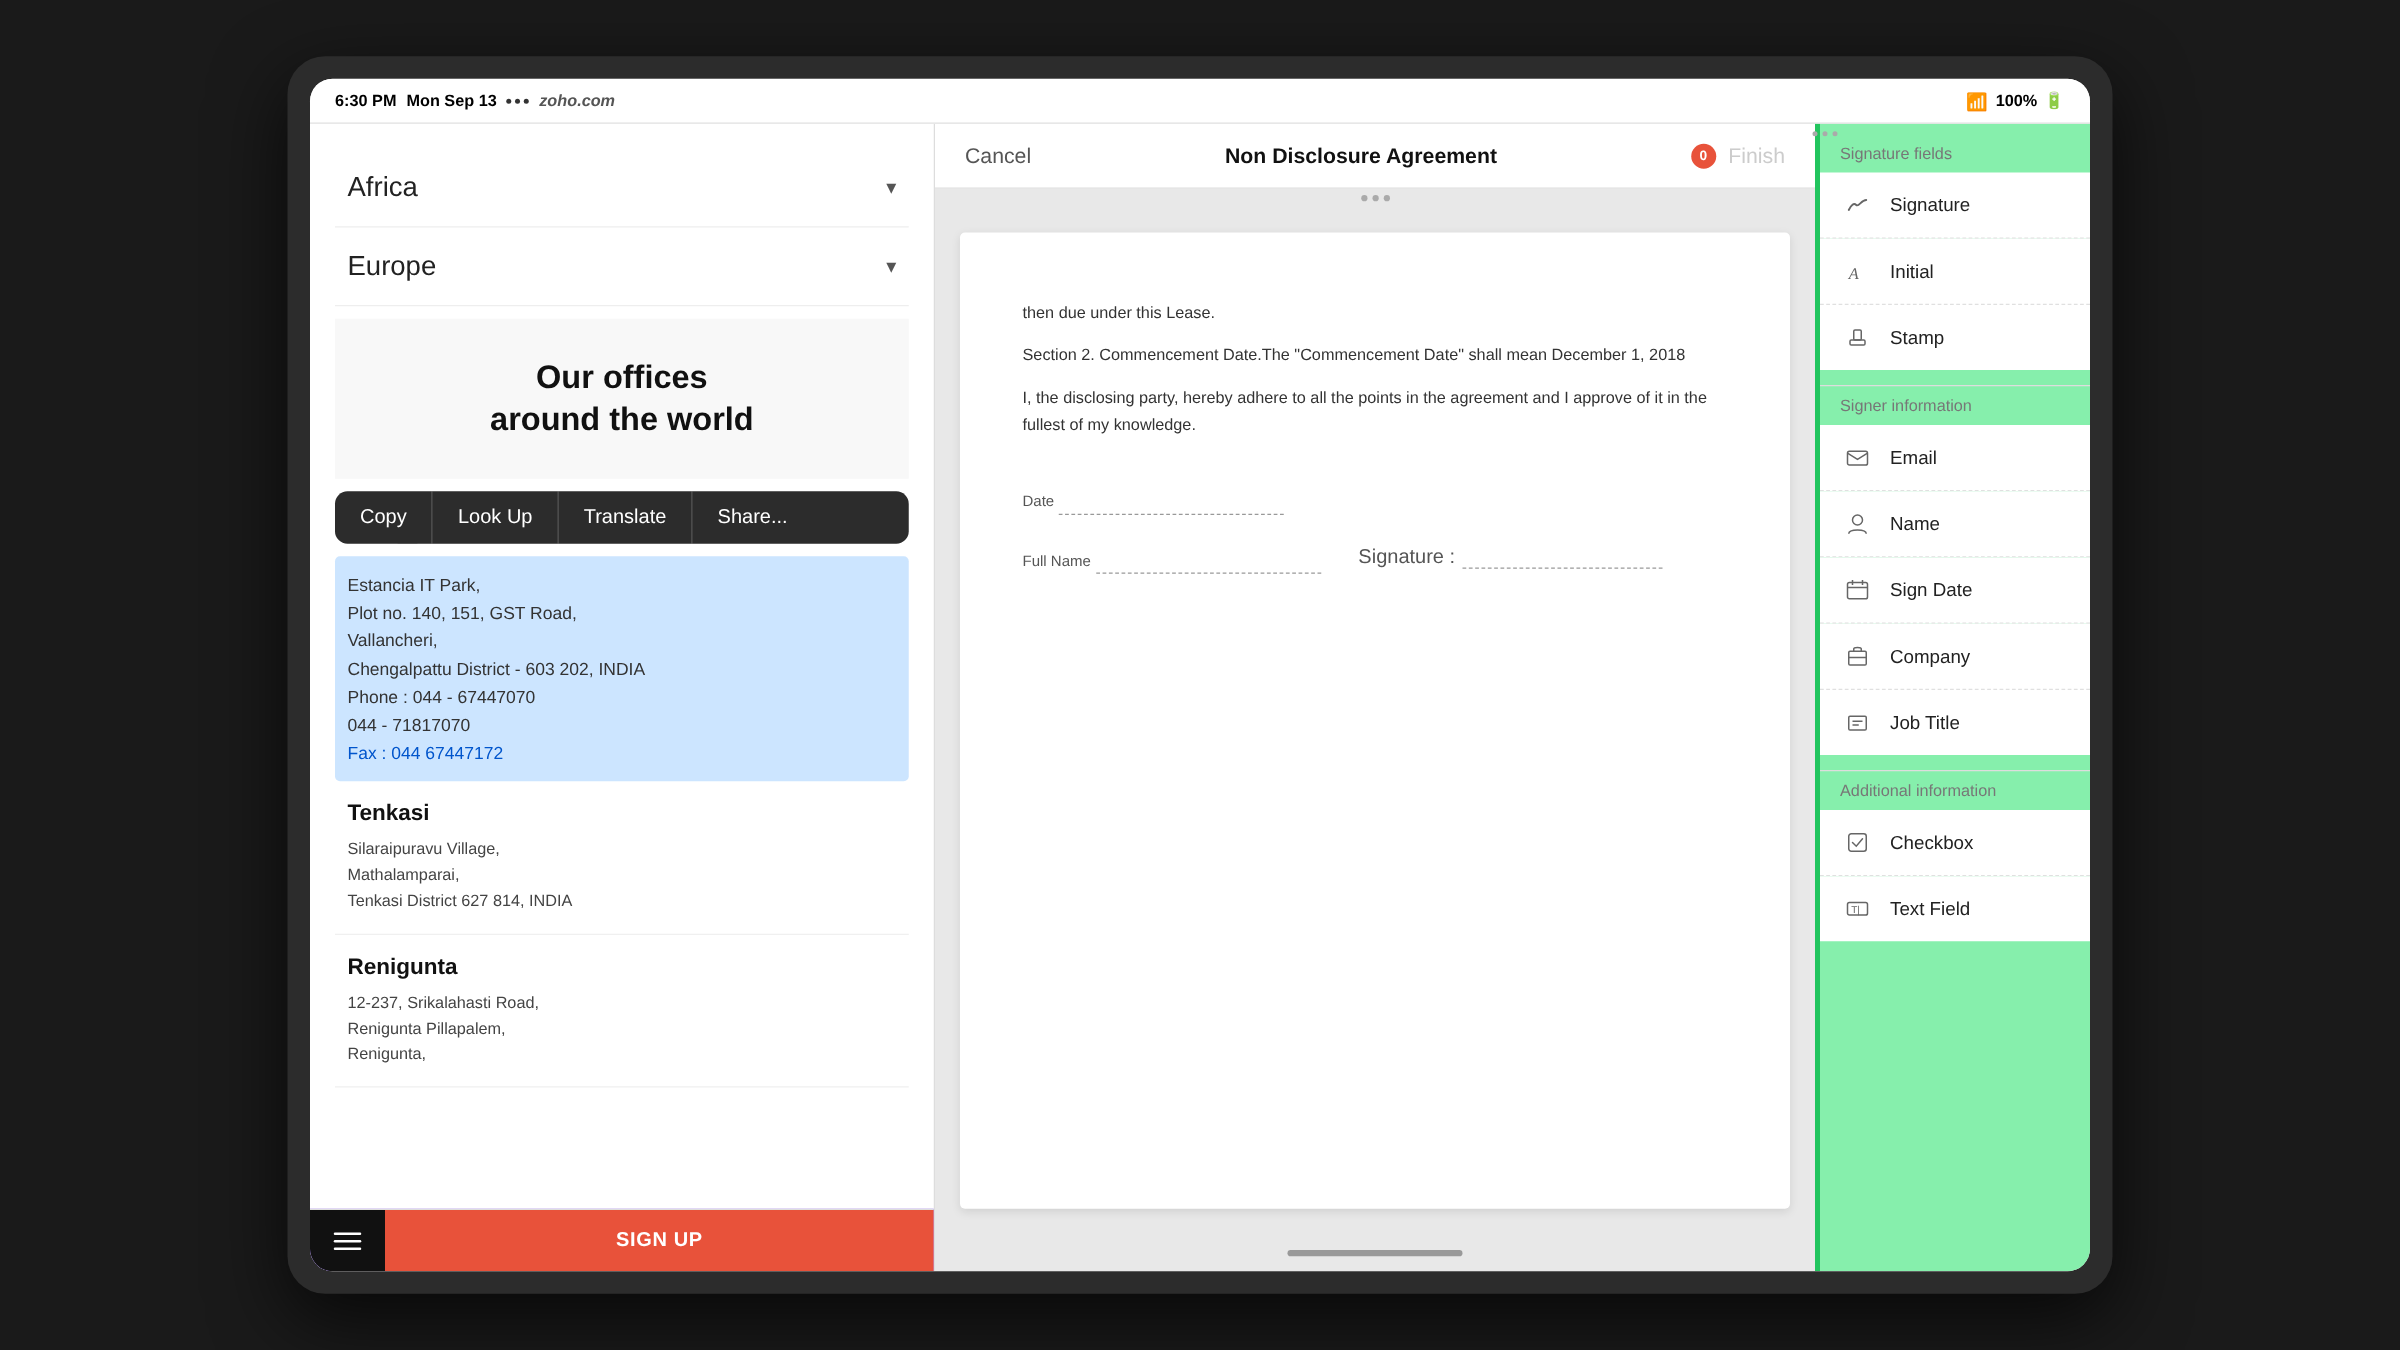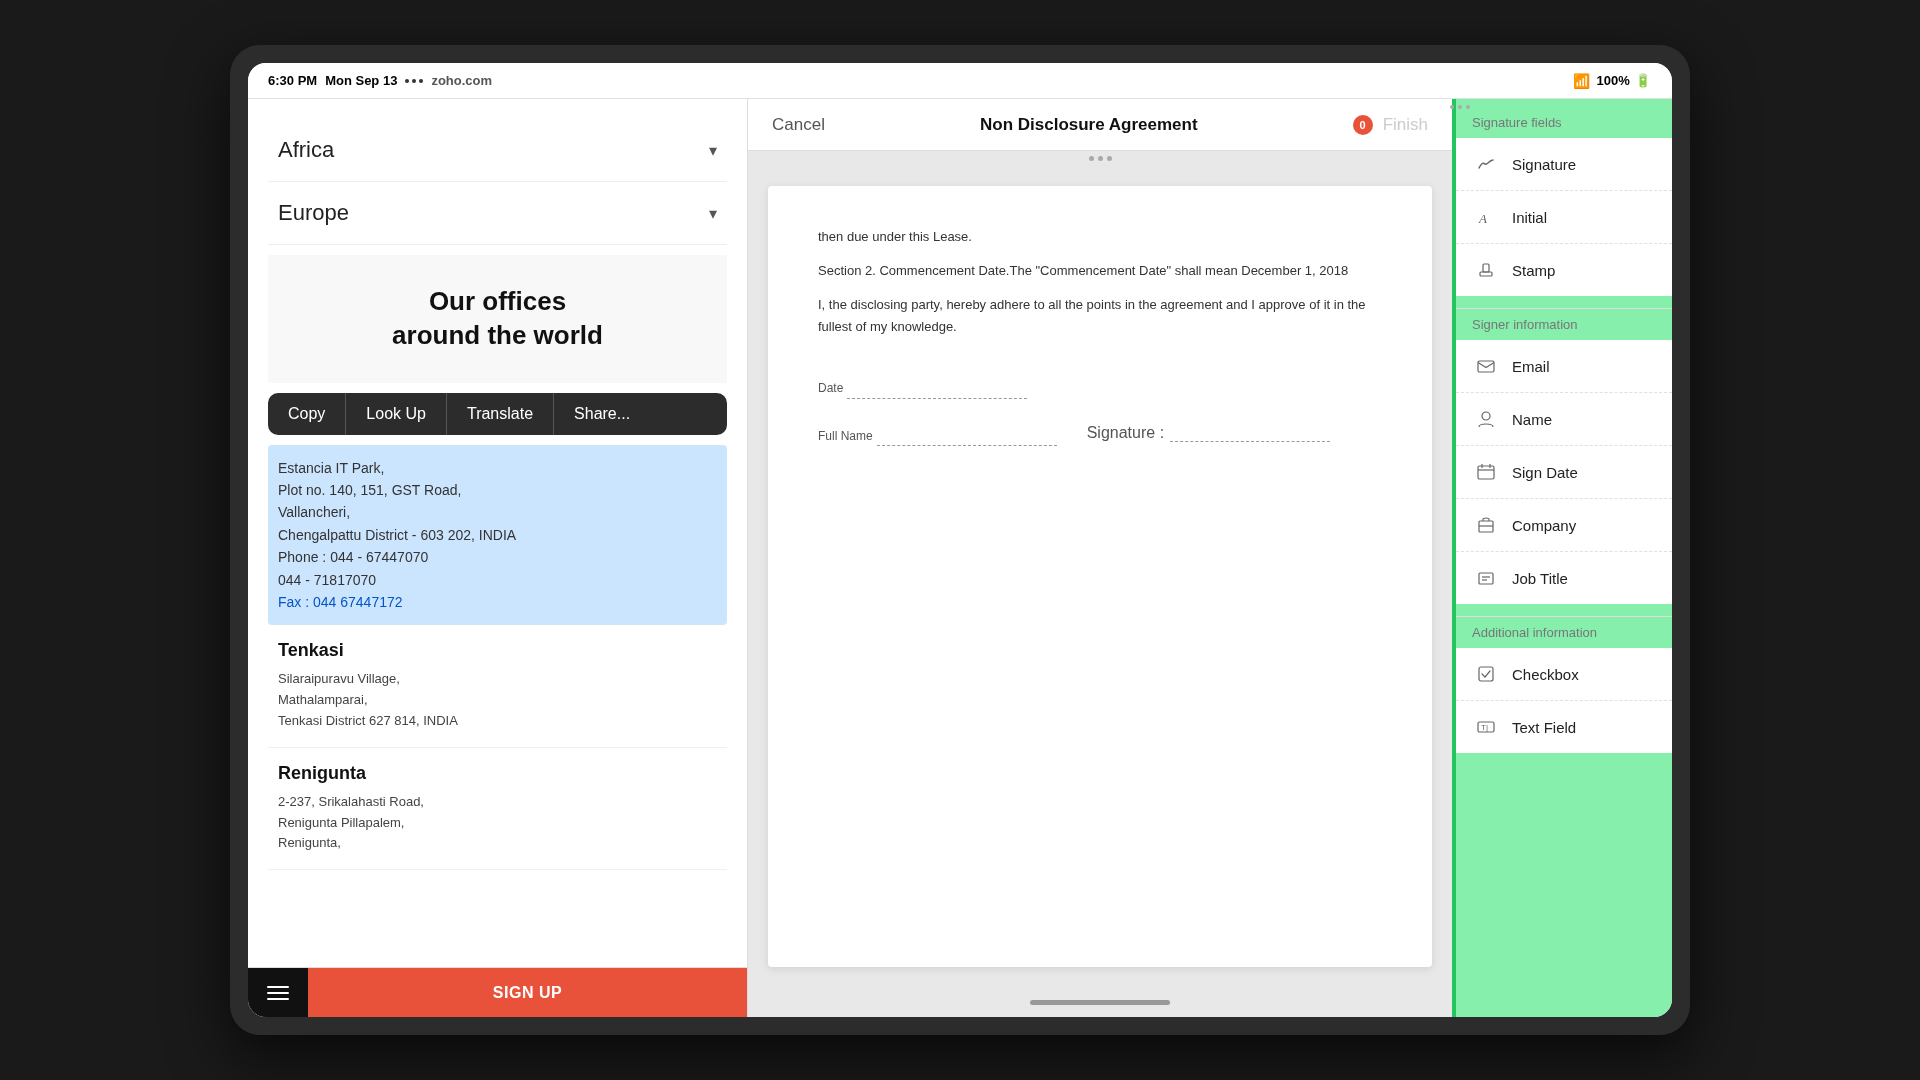--- a/index.html
+++ b/index.html
@@ -272,21 +272,21 @@
       overflow-y: auto;
       padding: 20px;
       display: flex;
       justify-content: center;
     }
 
     .doc-paper {
       background: #fff;
       width: 100%;
       max-width: 700px;
-      padding: 40px 50px;
+      padding: 53px 50px;
       border-radius: 4px;
       box-shadow: 0 2px 8px rgba(0,0,0,0.1);
       font-size: 13px;
       color: #333;
       line-height: 1.7;
     }
 
     .doc-text { margin-bottom: 12px; }
 
     .doc-section-title {
@@ -397,21 +397,21 @@
 
     <div class="status-bar">
       <div class="status-left">
         <span>6:30 PM</span>
         <span>Mon Sep 13</span>
         <div class="dots">
           <div class="dot"></div>
             <div class="dot"></div>
             <div class="dot"></div>
         </div>
-        <span style="font-size:13px;color:#555;">zoho.com</span>
+        <span style="font-size:13px;color:#555;font-style:italic;">zoho.com</span>
       </div>
       <div class="status-right">
         <span style="font-size:14px;">📶</span>
         <span>100%</span>
         <span>🔋</span>
       </div>
     </div>
 
     <div style="position:relative; height:0; overflow:visible;">
       <div style="position:absolute; left:calc(500px + 50%); top:0; transform:translateX(-50%); display:flex; gap:4px; padding:6px 0; z-index:10;">
@@ -467,21 +467,21 @@
             <div class="office-city-address">
               <div>Silaraipuravu Village,</div>
               <div>Mathalamparai,</div>
               <div>Tenkasi District 627 814, INDIA</div>
             </div>
           </div>
 
           <div class="office-section">
             <div class="office-city-name">Renigunta</div>
             <div class="office-city-address">
-              <div>2-237, Srikalahasti Road,</div>
+              <div>12-237, Srikalahasti Road,</div>
               <div>Renigunta Pillapalem,</div>
               <div>Renigunta,</div>
             </div>
           </div>
 
         </div>
 
         <div class="bottom-bar">
           <div class="hamburger-btn">
             <div class="hamburger-lines">

